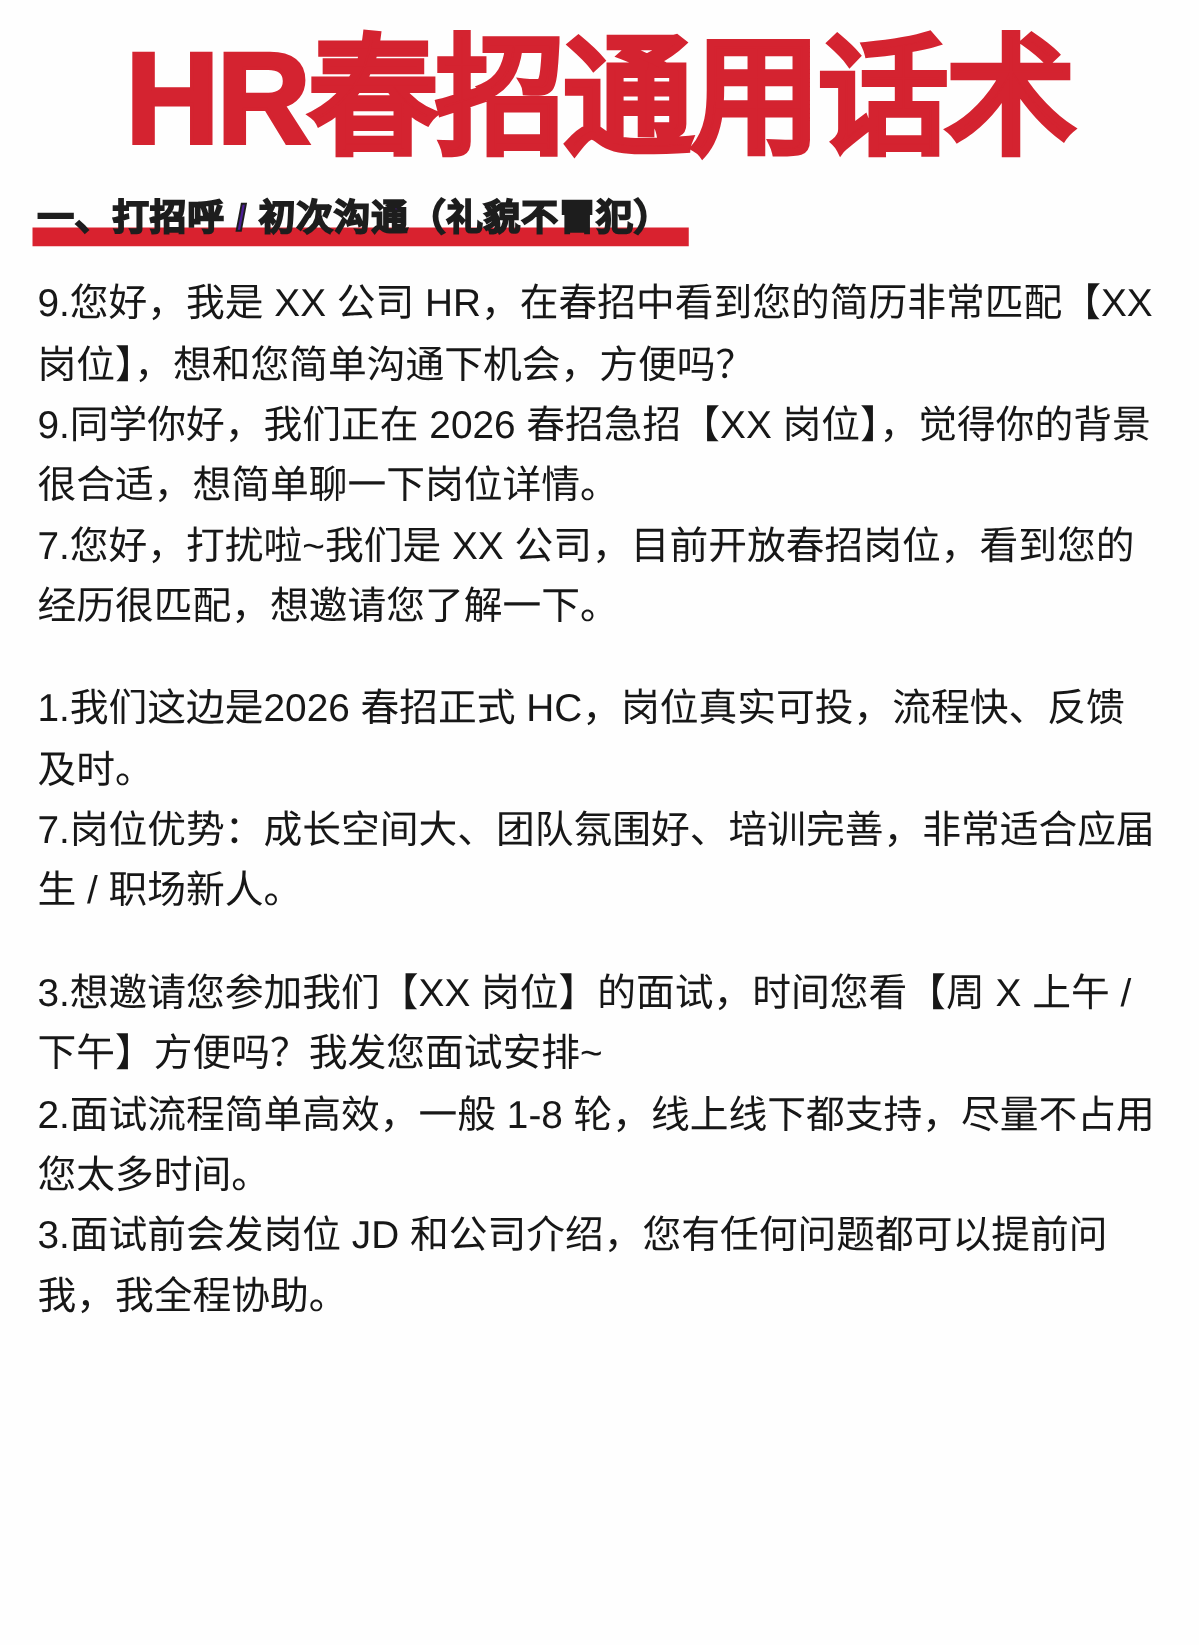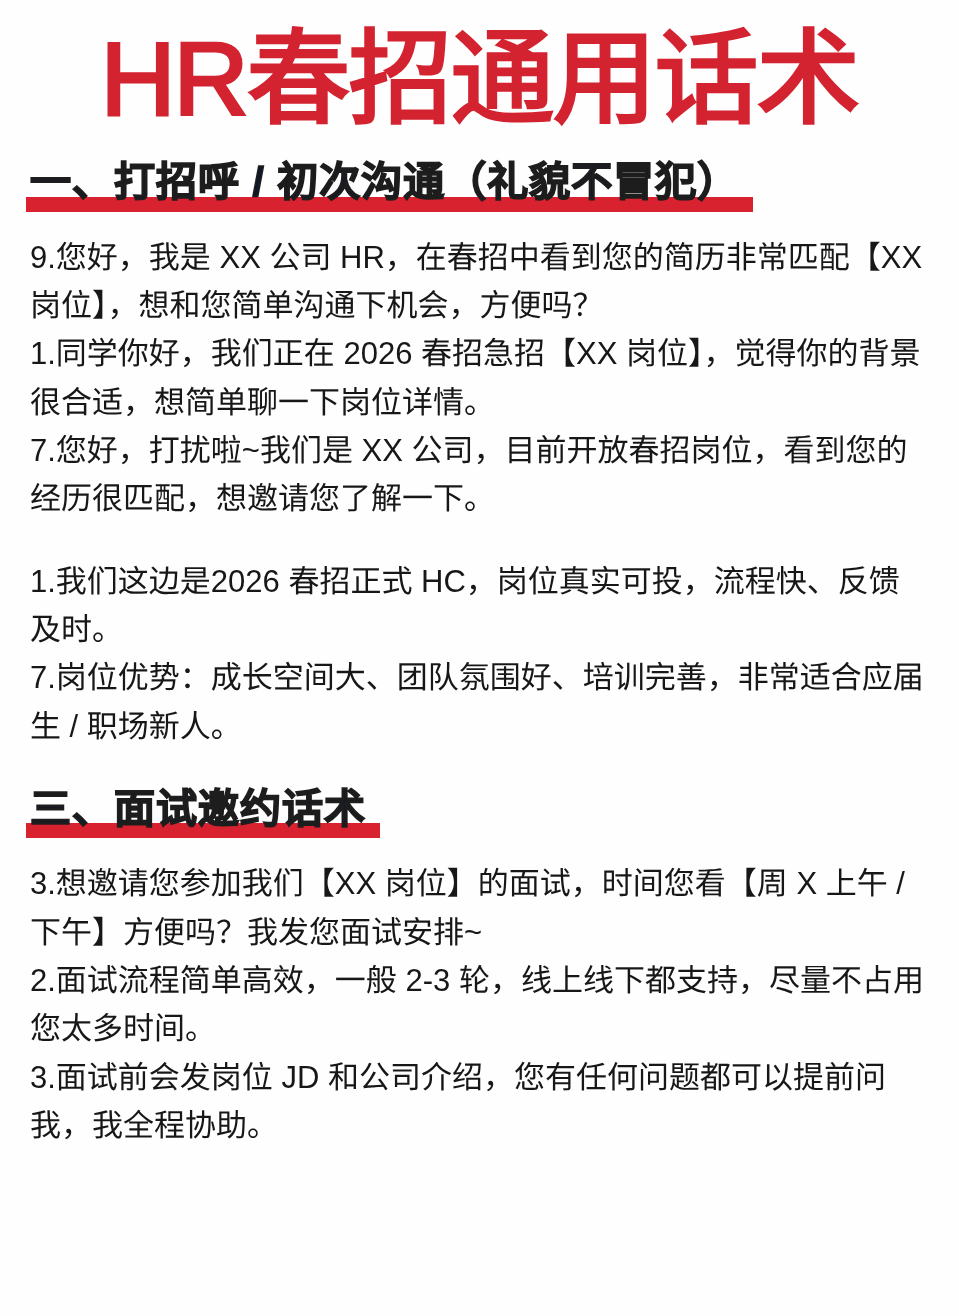--- a/index.html
+++ b/index.html
@@ -14,40 +14,40 @@
   .page {
     width: 959px;
     min-height: 1316px;
     background: #fefefe;
     padding: 22px 30px 30px 30px;
   }
   .title {
     text-align: center;
     font-size: 104px;
     line-height: 1.1;
-    font-weight: 400;
+    font-weight: 700;
     letter-spacing: -2px;
     color: #d42330;
     -webkit-text-stroke: 3px #d42330;
     margin-bottom: 22px;
     white-space: nowrap;
   }
   section { margin-bottom: 34px; }
   section:last-child { margin-bottom: 0; }
   .heading {
     display: block;
     margin-bottom: 26px;
   }
   .heading-text {
     position: relative;
     display: inline-block;
-    font-size: 41px;
+    font-size: 29px;
     font-weight: 900;
     letter-spacing: 1px;
-    color: #0f172a;
+    color: #4c1d95;
     -webkit-text-stroke: 1.5px #1d1d1d;
     line-height: 1.2;
     z-index: 1;
     padding-right: 4px;
   }
   .heading-text::after {
     content: "";
     position: absolute;
     left: -4px;
     right: -10px;
@@ -69,36 +69,33 @@
 <div class="page">
 
   <h1 class="title">HR春招通用话术</h1>
 
   <section>
     <h2 class="heading">
       <span class="heading-text">一、打招呼 / 初次沟通（礼貌不冒犯）</span>
     </h2>
     <div class="body">
       <p>9.您好，我是 XX 公司 HR，在春招中看到您的简历非常匹配【XX 岗位】，想和您简单沟通下机会，方便吗？</p>
-      <p>1.同学你好，我们正在 2026 春招急招【XX 岗位】，觉得你的背景很合适，想简单聊一下岗位详情。</p>
+      <p>9.同学你好，我们正在 2026 春招急招【XX 岗位】，觉得你的背景很合适，想简单聊一下岗位详情。</p>
       <p>7.您好，打扰啦~我们是 XX 公司，目前开放春招岗位，看到您的经历很匹配，想邀请您了解一下。</p>
     </div>
   </section>
 
   <section>
     <div class="body">
       <p>1.我们这边是2026 春招正式 HC，岗位真实可投，流程快、反馈及时。</p>
       <p>7.岗位优势：成长空间大、团队氛围好、培训完善，非常适合应届生 / 职场新人。</p>
     </div>
   </section>
 
   <section>
-    <h2 class="heading">
-      <span class="heading-text">三、面试邀约话术</span>
-    </h2>
     <div class="body">
       <p>3.想邀请您参加我们【XX 岗位】的面试，时间您看【周 X 上午 / 下午】方便吗？我发您面试安排~</p>
-      <p>2.面试流程简单高效，一般 2-3 轮，线上线下都支持，尽量不占用您太多时间。</p>
+      <p>2.面试流程简单高效，一般 1-8 轮，线上线下都支持，尽量不占用您太多时间。</p>
       <p>3.面试前会发岗位 JD 和公司介绍，您有任何问题都可以提前问我，我全程协助。</p>
     </div>
   </section>
 
 </div>
 
 </body></html>

